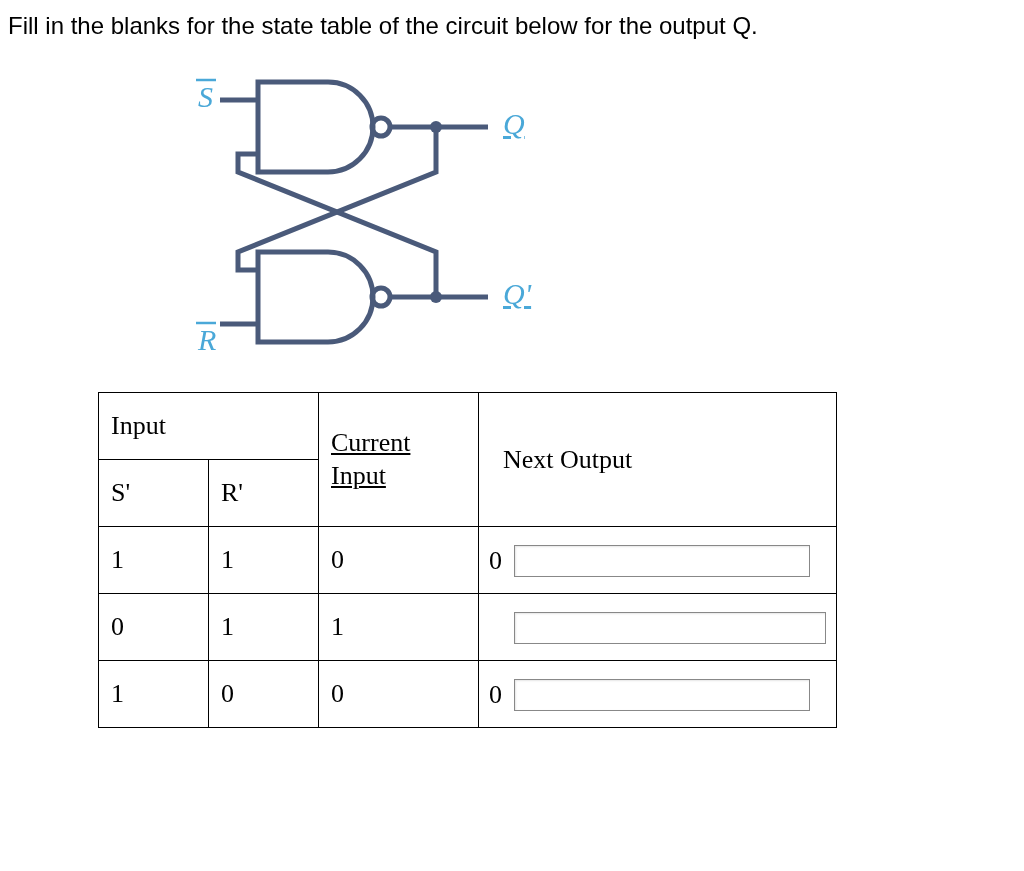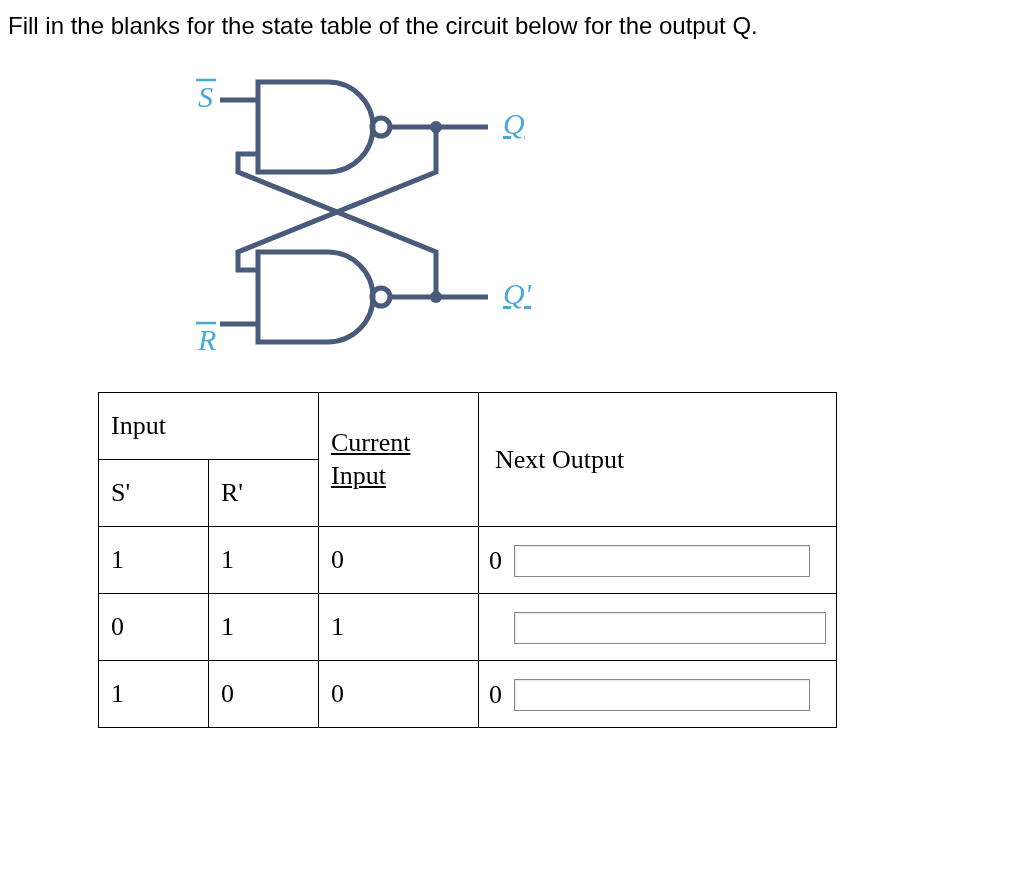--- a/index.html
+++ b/index.html
@@ -45,21 +45,21 @@
     .col-cur { width: 160px; }
     .col-next { width: 340px; }
     .hdr-input {
       height: 65px;
     }
     .hdr-cur-out {
       line-height: 1.25;
       text-decoration: underline;
     }
     .hdr-next {
-      padding-left: 16px;
+      padding-left: 24px;
     }
     .answer-cell {
       padding: 10px 10px;
       white-space: nowrap;
     }
     .answer-text {
       display: inline-block;
       vertical-align: middle;
       margin-right: 4px;
       min-width: 14px;

